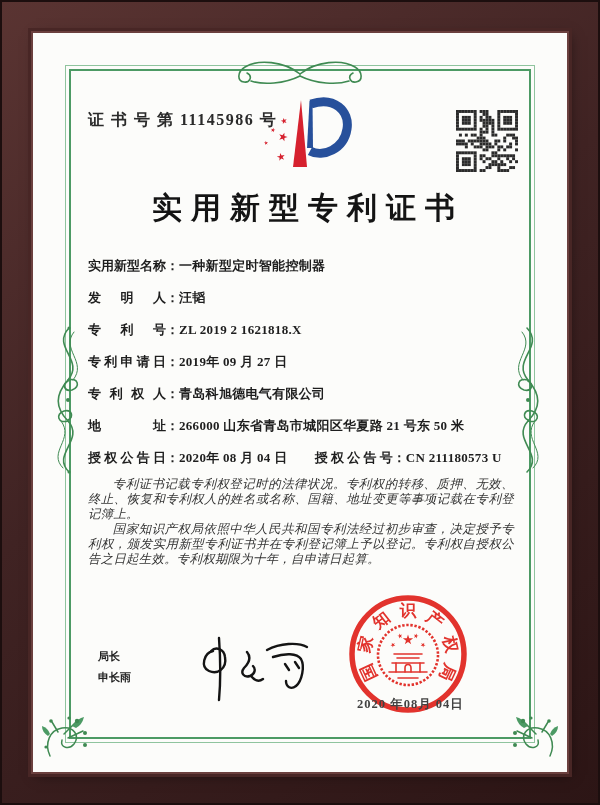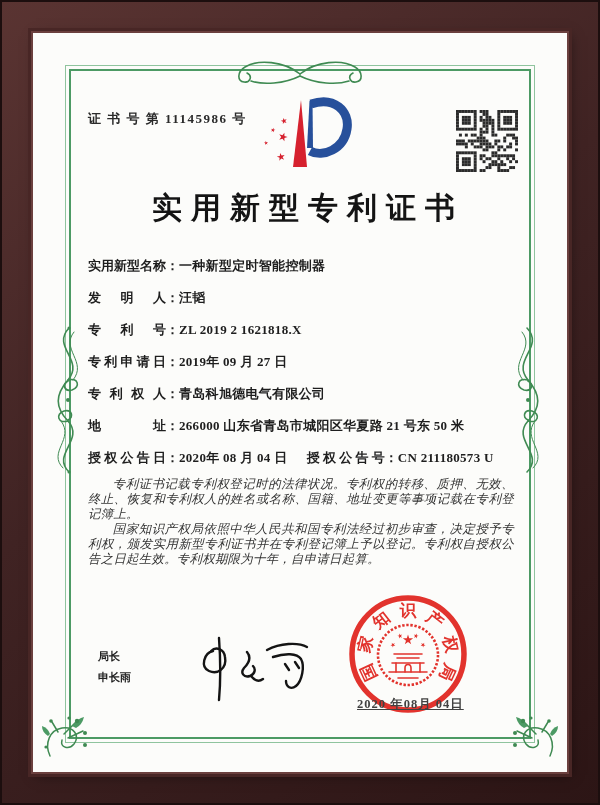--- a/index.html
+++ b/index.html
@@ -4,36 +4,36 @@
 <style>
   html,body{margin:0;padding:0;width:600px;height:805px;overflow:hidden;
     font-family:"Liberation Serif","DejaVu Serif",serif;}
   .stage{position:absolute;width:600px;height:805px;background:linear-gradient(145deg,#5a3432 0%,#402323 45%,#2c1515 100%);}
   .frame-edge{position:absolute;inset:0;border:2px solid #1c0e0e;pointer-events:none;z-index:9;}
   .matte{position:absolute;inset:33px;background:#fcfcfa;
     box-shadow:0 0 0 2px #6b403e,0 0 0 5px #482625,3px 3px 12px rgba(0,0,0,.5);}
   .gb-outer{position:absolute;left:65px;top:65px;right:65px;bottom:62px;border:1px solid #8fc49e;}
   .gb-inner{position:absolute;left:69px;top:69px;right:69px;bottom:66px;border:2px solid #4c9a64;}
   .abs{position:absolute;}
-  .cert-no{left:88px;top:110px;font-size:13px;font-weight:600;letter-spacing:1.5px;color:#2a2a2a;}
+  .cert-no{left:88px;top:110px;font-size:16px;font-weight:600;letter-spacing:1.5px;color:#2a2a2a;}
   .title{left:0;right:0;top:188px;text-align:center;font-size:30px;font-weight:bold;
     letter-spacing:9px;padding-left:16px;color:#141414;}
   .fields{left:88px;top:257px;width:430px;font-size:13px;font-weight:600;color:#1e1e1e;}
   .frow{height:32px;line-height:17px;white-space:nowrap;}
   .flabel{display:inline-block;width:78px;text-align:justify;text-align-last:justify;vertical-align:top;}
   .fcolon{display:inline-block;vertical-align:top;}
   .fvalue{display:inline-block;vertical-align:top;letter-spacing:.3px;}
-  .fgroup2{display:inline-block;margin-left:16px;}
+  .fgroup2{display:inline-block;margin-left:24px;}
   .paras{left:88px;right:86px;top:477px;font-size:12.4px;line-height:15px;color:#333;
     font-style:italic;font-weight:500;text-align:justify;letter-spacing:.3px;}
   .paras p{margin:0;text-indent:2em;}
   .signer{left:98px;top:646px;font-family:"Liberation Sans","DejaVu Sans",sans-serif;
     font-size:11px;font-weight:700;color:#222;line-height:21px;}
   .seal-date{left:357px;top:696px;font-size:12.5px;font-weight:700;color:#424242;
-    letter-spacing:1px;z-index:6;text-decoration:underline;}
+    letter-spacing:1px;z-index:6;}
   svg{display:block;}
   .z5{z-index:5;} .z4{z-index:4;}
 </style>
 </head>
 <body>
 
 <div class="stage">
   <div class="matte"></div>
   <div class="frame-edge"></div>
   <div class="gb-outer"></div>

